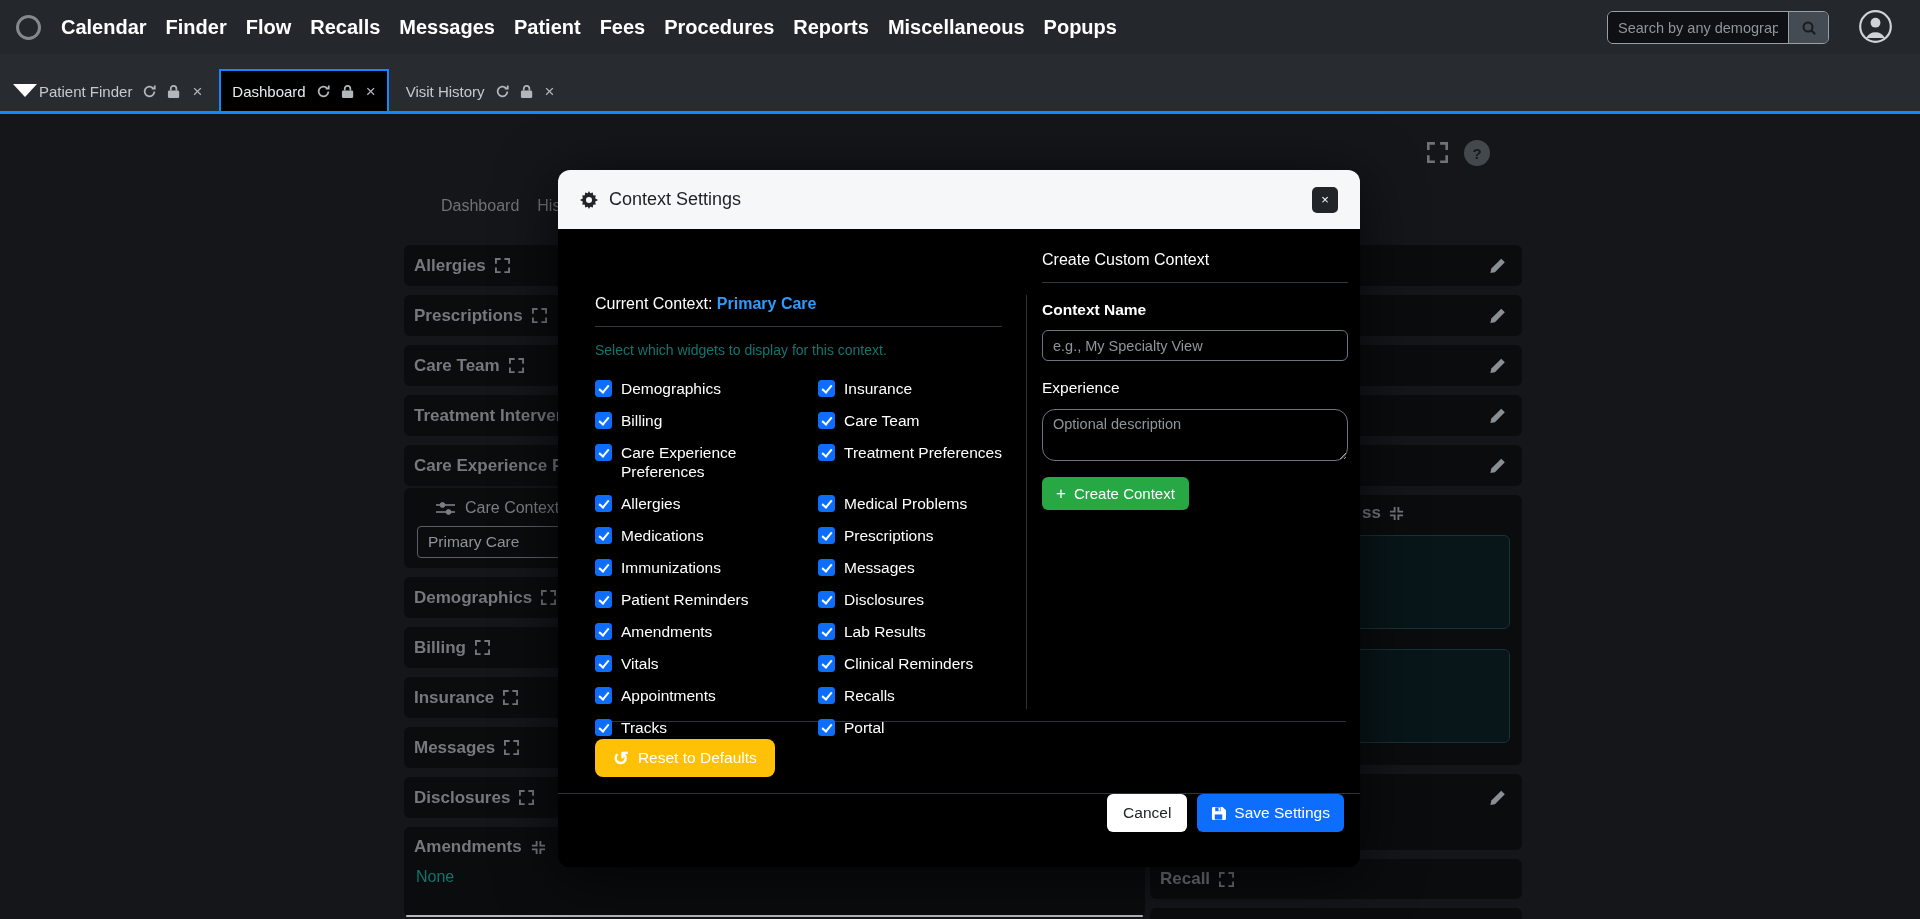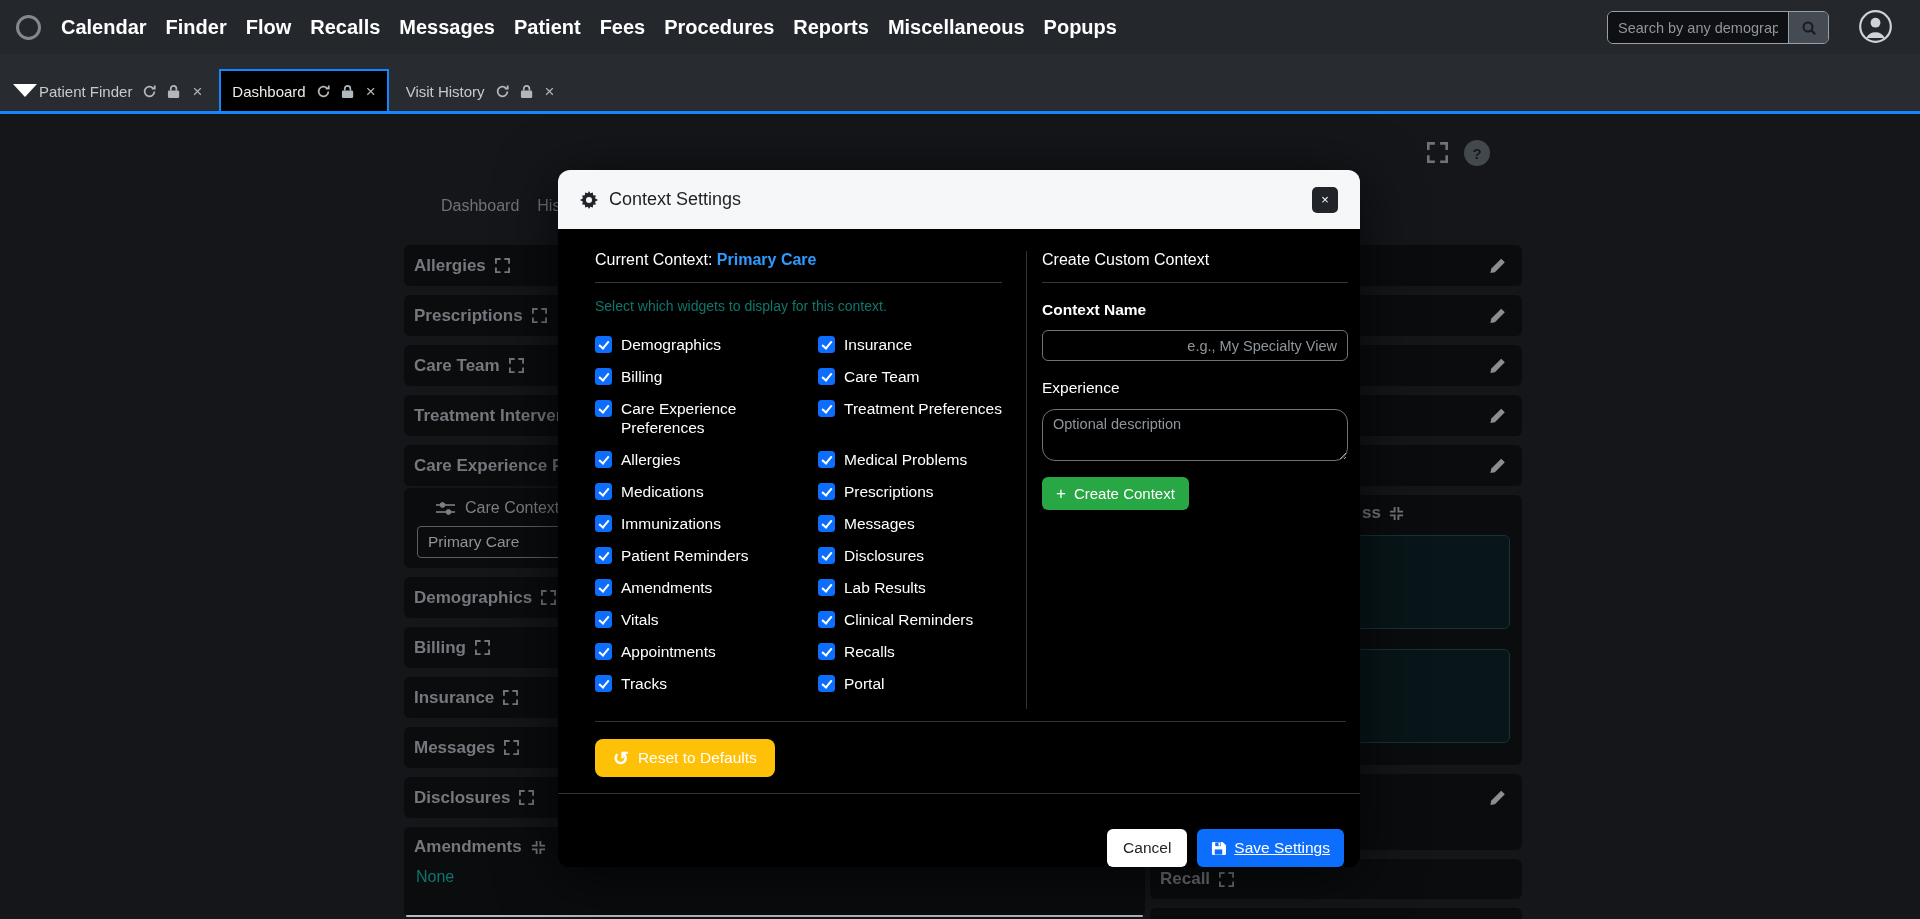--- a/index.html
+++ b/index.html
@@ -54,42 +54,42 @@
   .teal2{margin-top:20px;}
 
   
   .modal{position:absolute;left:558px;top:170px;width:802px;height:697px;border-radius:12px;overflow:hidden;background:#000;box-shadow:0 10px 60px rgba(0,0,0,.7);z-index:20;}
   .modal-head{height:59px;background:#f6f7f8;display:flex;align-items:center;padding:0 22px;gap:11px;box-sizing:border-box;}
   .gear{width:18px;height:18px;color:#212529;display:flex;}
   .modal-title{font-size:18px;color:#1d2126;font-weight:500;}
   .modal-close{margin-left:auto;width:26px;height:26px;background:#212529;border:none;border-radius:5px;color:#fff;font-size:13px;line-height:1;display:flex;align-items:center;justify-content:center;cursor:pointer;}
   .modal-body{position:absolute;top:59px;bottom:0;left:0;right:0;background:#000;color:#fff;}
   .cols{display:flex;height:480px;padding:22px 12px 0 37px;box-sizing:border-box;}
-  .col-a{width:432px;border-right:1px solid #2e3338;padding-right:24px;box-sizing:border-box;flex:none;}
+  .col-a{width:432px;border-right:1px solid #2e3338;padding-right:24px;box-sizing:border-box;flex:none;margin-top:44px;}
   .col-b{flex:1;padding-left:15px;min-width:0;}
   .ctx-line{font-size:16px;}
   .ctx-link{color:#2e9bff;font-weight:bold;cursor:pointer;}
   hr.div{border:none;border-top:1px solid #33383d;margin:13px 0 0;}
   .helper{font-size:14px;color:#0f766e;margin:15px 0 21px;}
   .cbgrid{display:grid;grid-auto-flow:column;grid-template-rows:repeat(11,auto);grid-template-columns:223px auto;row-gap:13px;align-items:start;}
   .cbrow{display:flex;gap:9px;align-items:flex-start;cursor:pointer;}
   .cb{width:17px;height:17px;background:#0d6efd;border-radius:3.5px;flex:none;position:relative;margin-top:1px;}
   .tick{position:absolute;left:5.5px;top:2.5px;width:4px;height:8px;border-right:2px solid #fff;border-bottom:2px solid #fff;transform:rotate(40deg);}
   .cbl{font-size:15.5px;line-height:19px;max-width:190px;color:#fff;}
   hr.wide{border:none;border-top:1px solid #2e3338;margin:12px 14px 0 37px;}
   .reset-btn{margin:17px 0 0 37px;height:38px;padding:0 18px;background:#ffc107;color:#fff;border:none;border-radius:8px;font-size:15.5px;display:inline-flex;align-items:center;gap:9px;cursor:pointer;font-family:inherit;}
   .reset-icon{font-size:19px;font-weight:bold;line-height:1;}
-  .modal-foot{position:absolute;left:0;right:0;bottom:0;height:74px;border-top:1px solid #2e3338;display:flex;align-items:flex-end;justify-content:flex-end;gap:10px;padding-right:16px;box-sizing:border-box;background:#000;text-decoration:underline;}
+  .modal-foot{position:absolute;left:0;right:0;bottom:0;height:74px;border-top:1px solid #2e3338;display:flex;align-items:flex-start;justify-content:flex-end;gap:10px;padding-right:16px;box-sizing:border-box;background:#000;}
   .btn-cancel{height:38px;padding:0 16px;background:#fff;color:#212529;border:none;border-radius:6px;font-size:15.5px;cursor:pointer;font-family:inherit;}
   .btn-save{height:38px;padding:0 14px;background:#0d6efd;color:#fff;border:none;border-radius:6px;font-size:15.5px;display:inline-flex;align-items:center;gap:8px;cursor:pointer;font-family:inherit;}
   .ficon{width:15px;height:15px;display:flex;}
   .panel-h{font-size:16px;}
   .lbl{font-size:15.5px;margin-top:18px;}
   .lbl.bold{font-weight:bold;}
-  .txt-input{display:block;width:100%;height:31px;margin-top:11px;background:#000;border:1px solid #6c757d;border-radius:6px;color:#cfd4d8;font-size:14.5px;padding:0 10px;box-sizing:border-box;font-family:inherit;text-align:right;}
+  .txt-input{display:block;width:100%;height:31px;margin-top:11px;background:#000;border:1px solid #6c757d;border-radius:6px;color:#cfd4d8;font-size:14.5px;padding:0 10px;box-sizing:border-box;font-family:inherit;}
   .txt-area{display:block;width:100%;height:52px;margin-top:12px;background:#000;border:1px solid #6c757d;border-radius:13px;color:#cfd4d8;font-size:14.5px;padding:6px 10px;box-sizing:border-box;resize:vertical;font-family:inherit;}
   .btn-create{margin-top:16px;height:33px;padding:0 14px;background:#28a745;color:#fff;border:none;border-radius:6px;font-size:15px;display:inline-flex;align-items:center;gap:8px;cursor:pointer;font-family:inherit;}
   .plus{font-size:17px;line-height:1;}
   ::placeholder{color:#8f969c;opacity:1;}
 </style>
 </head>
 <body>
 
 <div class="screen">
 

